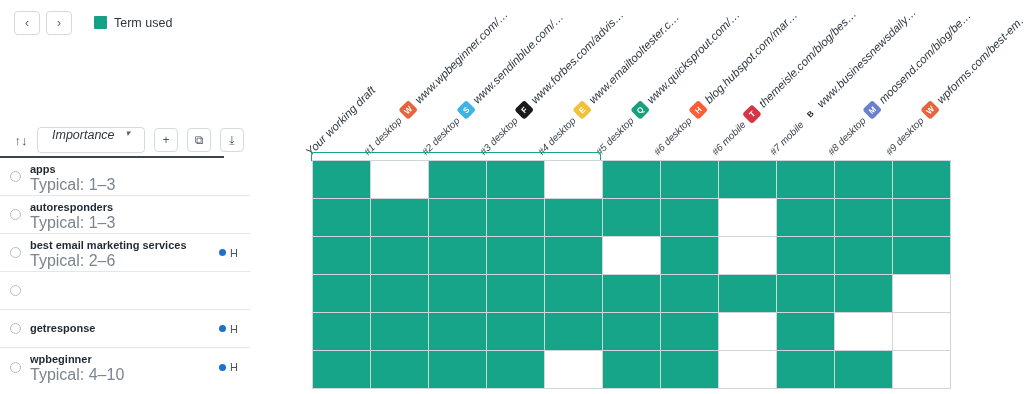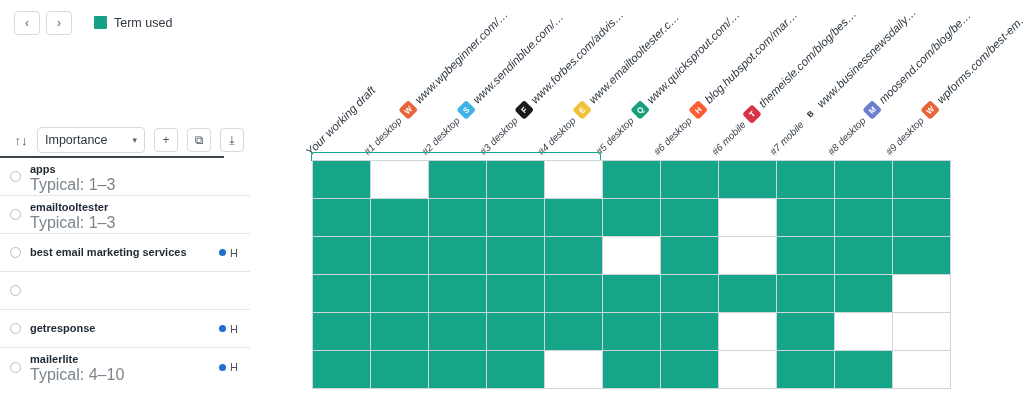--- a/index.html
+++ b/index.html
@@ -32,22 +32,22 @@
   .legend-swatch { width:13px; height:13px; background:#16a085; border-radius:1px; }
 
   
   .ctrlrow {
     position:absolute; top:126px; left:14px; width:280px; height:28px;
     display:flex; align-items:center; gap:9px;
   }
   .sort-icon { font-size:13px; color:#4a555e; width:14px; text-align:center; cursor:pointer;}
   .select {
     height:26px; min-width:108px; border:1px solid #d5dadd; border-radius:4px;
-    background:#fff; display:flex; align-items:center; justify-content:space-between;
-    padding:0 7px; font-size:12.5px; color:#2d3740; cursor:pointer;
+    background:#fff; display:flex; align-items:flex-start; justify-content:space-between;
+    padding:0 14px; font-size:12.5px; color:#2d3740; cursor:pointer;font-style:italic;
   }
   .select .chev { font-size:9px; color:#5b6670; margin-left:8px; }
   .sqbtn {
     width:24px; height:24px; border:1px solid #d5dadd; border-radius:4px; background:#fff;
     display:flex; align-items:center; justify-content:center;
     font-size:12px; color:#4a555e; cursor:pointer;
   }
 
   
   .hdr-rule {
@@ -211,28 +211,29 @@
     <div class="krow">
       <span class="radio"></span>
       <div class="ktext">
         <div class="kterm">apps</div>
         <div class="ktyp">Typical: 1–3</div>
       </div>
     </div>
     <div class="krow">
       <span class="radio"></span>
       <div class="ktext">
-        <div class="kterm">emailtooltester</div>
+        <div class="kterm">autoresponders</div>
         <div class="ktyp">Typical: 1–3</div>
       </div>
     </div>
     <div class="krow">
       <span class="radio"></span>
       <div class="ktext">
         <div class="kterm">best email marketing services</div>
+        <div class="ktyp">Typical: 2–6</div>
       </div>
       <div class="kbadge">
         <span class="dot"></span>
         <span>H</span>
       </div>
     </div>
     <div class="krow">
       <span class="radio"></span>
     </div>
     <div class="krow">
@@ -241,21 +242,21 @@
         <div class="kterm">getresponse</div>
       </div>
       <div class="kbadge">
         <span class="dot"></span>
         <span>H</span>
       </div>
     </div>
     <div class="krow">
       <span class="radio"></span>
       <div class="ktext">
-        <div class="kterm">mailerlite</div>
+        <div class="kterm">wpbeginner</div>
         <div class="ktyp">Typical: 4–10</div>
       </div>
       <div class="kbadge">
         <span class="dot"></span>
         <span>H</span>
       </div>
     </div>
   </div>
 
 <div class="grid" id="grid">

